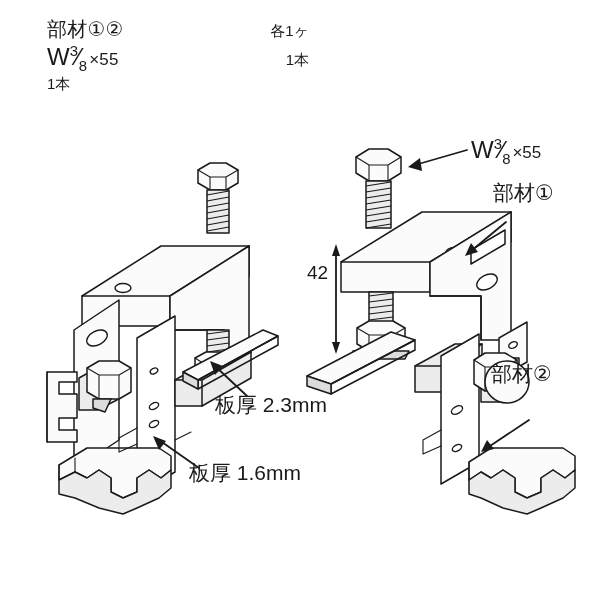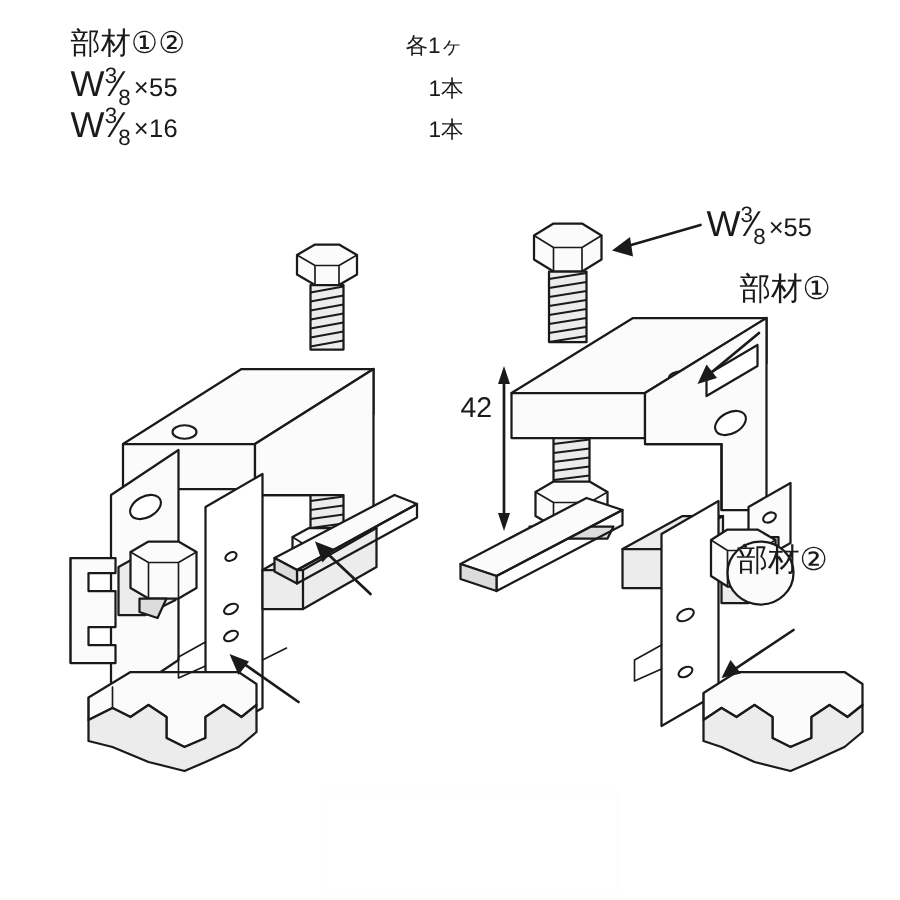--- a/index.html
+++ b/index.html
@@ -56,21 +56,20 @@
       <span class="pl-name">部材①②</span>
       <span class="pl-qty">各1ヶ</span>
     </div>
 
     <div class="pl-row r2">
       <span class="pl-name"><span class="frac"><span>W</span><sup>3</sup><span class="sl">⁄</span><sub>8</sub></span><span class="times">×55</span></span>
       <span class="pl-qty">1本</span>
     </div>
 
     <div class="pl-row r3">
-      <span class="pl-name"><span class="frac"><span>W</span><sup>3</sup><span class="sl">⁄</span><sub>8</sub></span><span class="times">×16</span></span>
       <span class="pl-qty">1本</span>
     </div>
 
 
   </div>
 
   <svg width="600" height="600" viewBox="0 0 600 600">
 
     <g>
 
@@ -268,15 +267,17 @@
   <div class="lbl" style="left:452px;top:138px;">
     <span class="frac"><span>W</span><sup>3</sup><span class="sl">⁄</span><sub>8</sub></span><span class="times">×55</span>
   </div>
 
   <div class="lbl jp" style="left:474px;top:182px;text-align:right;">部材①</div>
 
   <div class="lbl jp" style="left:472px;top:363px;">部材②</div>
 
   <div class="dim-num" style="left:288px;top:262px;">42</div>
 
-
+  <div class="lbl jp" style="left:196px;top:394px;">板厚 2.3mm</div>
+
+  <div class="lbl jp" style="left:170px;top:462px;">板厚 1.6mm</div>
 
 </div>
 
 </body></html>

